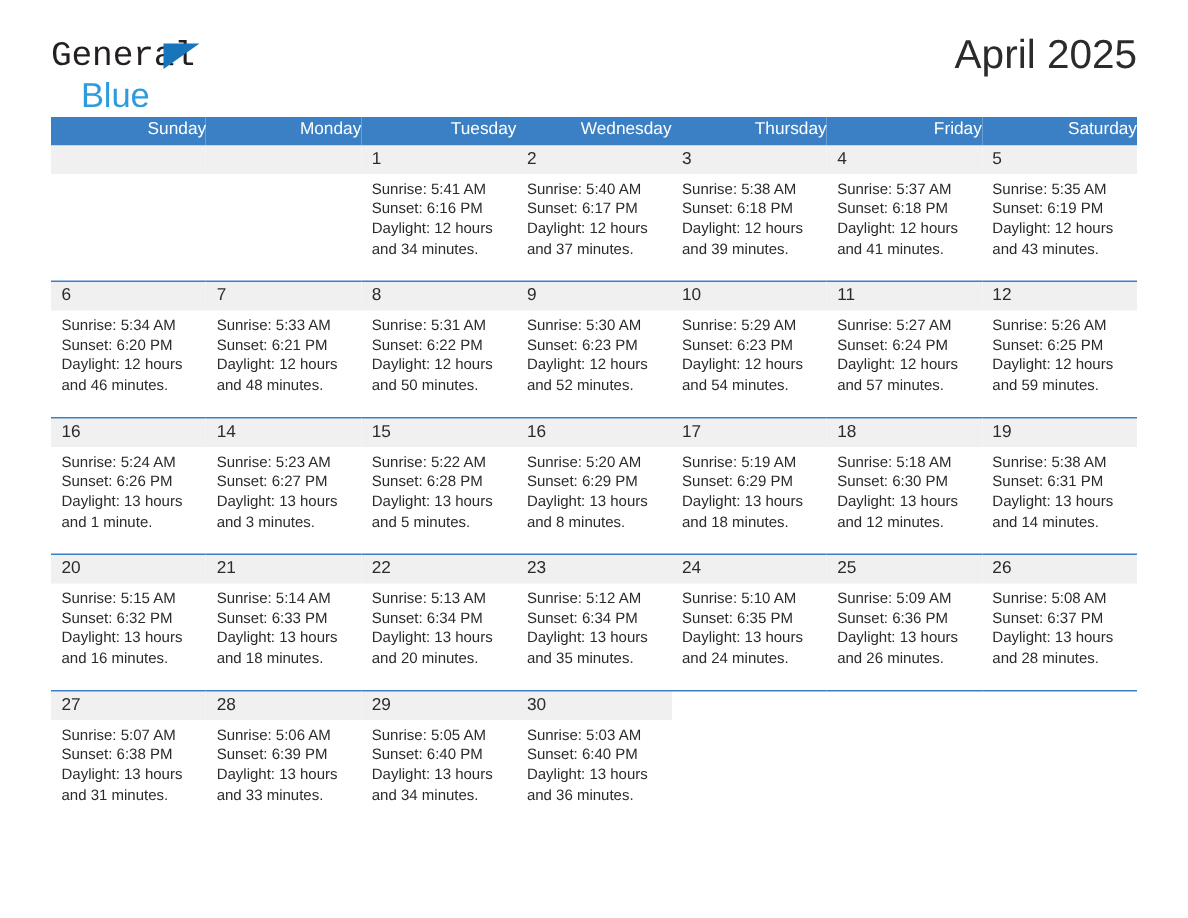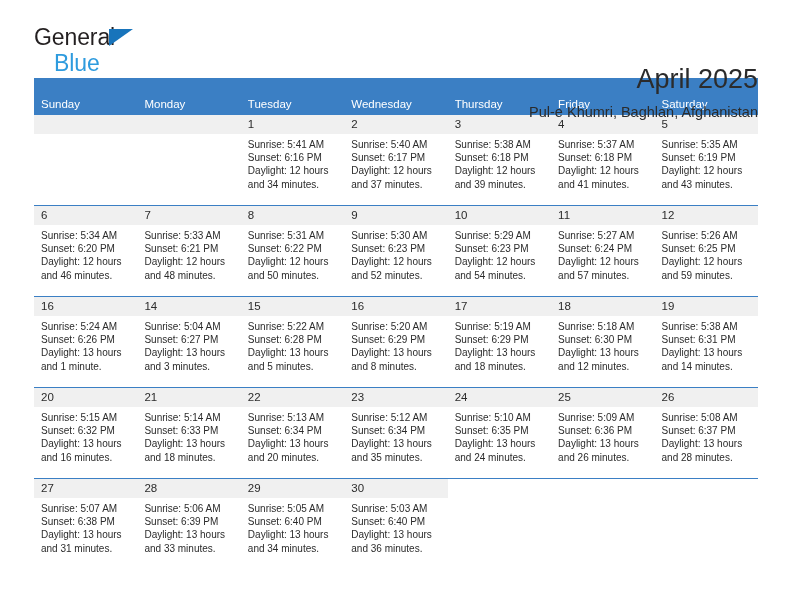--- a/index.html
+++ b/index.html
@@ -35,20 +35,21 @@
     height: 50px;
     line-height: 1;
   }
   .brand-row1 {
     position: relative;
     display: block;
     font-size: 23px;
     color: #231f20;
     letter-spacing: -0.1px;
     height: 25px;
+    font-family: Liberation Mono, monospace;
   }
   .brand-tri {
     position: absolute;
     left: 75px;
     top: 3px;
     width: 0;
     height: 0;
     border-left: 24px solid #1874bb;
     border-bottom: 17px solid transparent;
   }
@@ -58,21 +59,20 @@
     color: #2e9bde;
     margin-top: 1px;
     margin-left: 20px;
     letter-spacing: -0.1px;
   }
   .title-wrap {
     position: absolute;
     right: 0;
     top: 22px;
     text-align: right;
-    margin-top: 43px;
   }
   .cal-title {
     font-size: 27px;
     color: #2b2b2b;
     font-weight: normal;
     line-height: 1.1;
     white-space: nowrap;
   }
   .cal-subtitle {
     margin-top: 9px;
@@ -85,22 +85,22 @@
   .calendar {
     width: 100%;
     border-collapse: collapse;
     table-layout: fixed;
   }
   .calendar th {
     background: #3b7fc4;
     color: #ffffff;
     font-weight: normal;
     font-size: 11.5px;
-    text-align: left;
-    padding: 20px 0 5px 7px;
+    text-align: right;
+    padding: 2px 0 5px 7px;
     height: 12px;
     border: none;
   }
   .calendar td {
     vertical-align: top;
     padding: 0;
     border: none;
     border-top: 1px solid #3b7fc4;
     height: 90px;
   }
@@ -147,21 +147,20 @@
 
   <div class="header">
 
     <div class="brand">
       <span class="brand-row1"><span>General</span><span class="brand-tri"></span></span>
       <span class="brand-row2">Blue</span>
     </div>
 
     <div class="title-wrap">
       <div class="cal-title">April 2025</div>
-      <div class="cal-subtitle">Pul-e Khumri, Baghlan, Afghanistan</div>
     </div>
 
   </div>
 
   <table class="calendar">
     <thead>
       <tr>
         <th>Sunday</th>
         <th>Monday</th>
         <th>Tuesday</th>
@@ -308,21 +307,21 @@
             <div class="dayinfo">
               <div>Sunrise: 5:24 AM</div>
               <div>Sunset: 6:26 PM</div>
               <div>Daylight: 13 hours</div>
               <div>and 1 minute.</div>
             </div>
           </td>
           <td class="">
             <div class="daynum">14</div>
             <div class="dayinfo">
-              <div>Sunrise: 5:04 AM</div>
+              <div>Sunrise: 5:23 AM</div>
               <div>Sunset: 6:27 PM</div>
               <div>Daylight: 13 hours</div>
               <div>and 3 minutes.</div>
             </div>
           </td>
           <td class="">
             <div class="daynum">15</div>
             <div class="dayinfo">
               <div>Sunrise: 5:22 AM</div>
               <div>Sunset: 6:28 PM</div>

